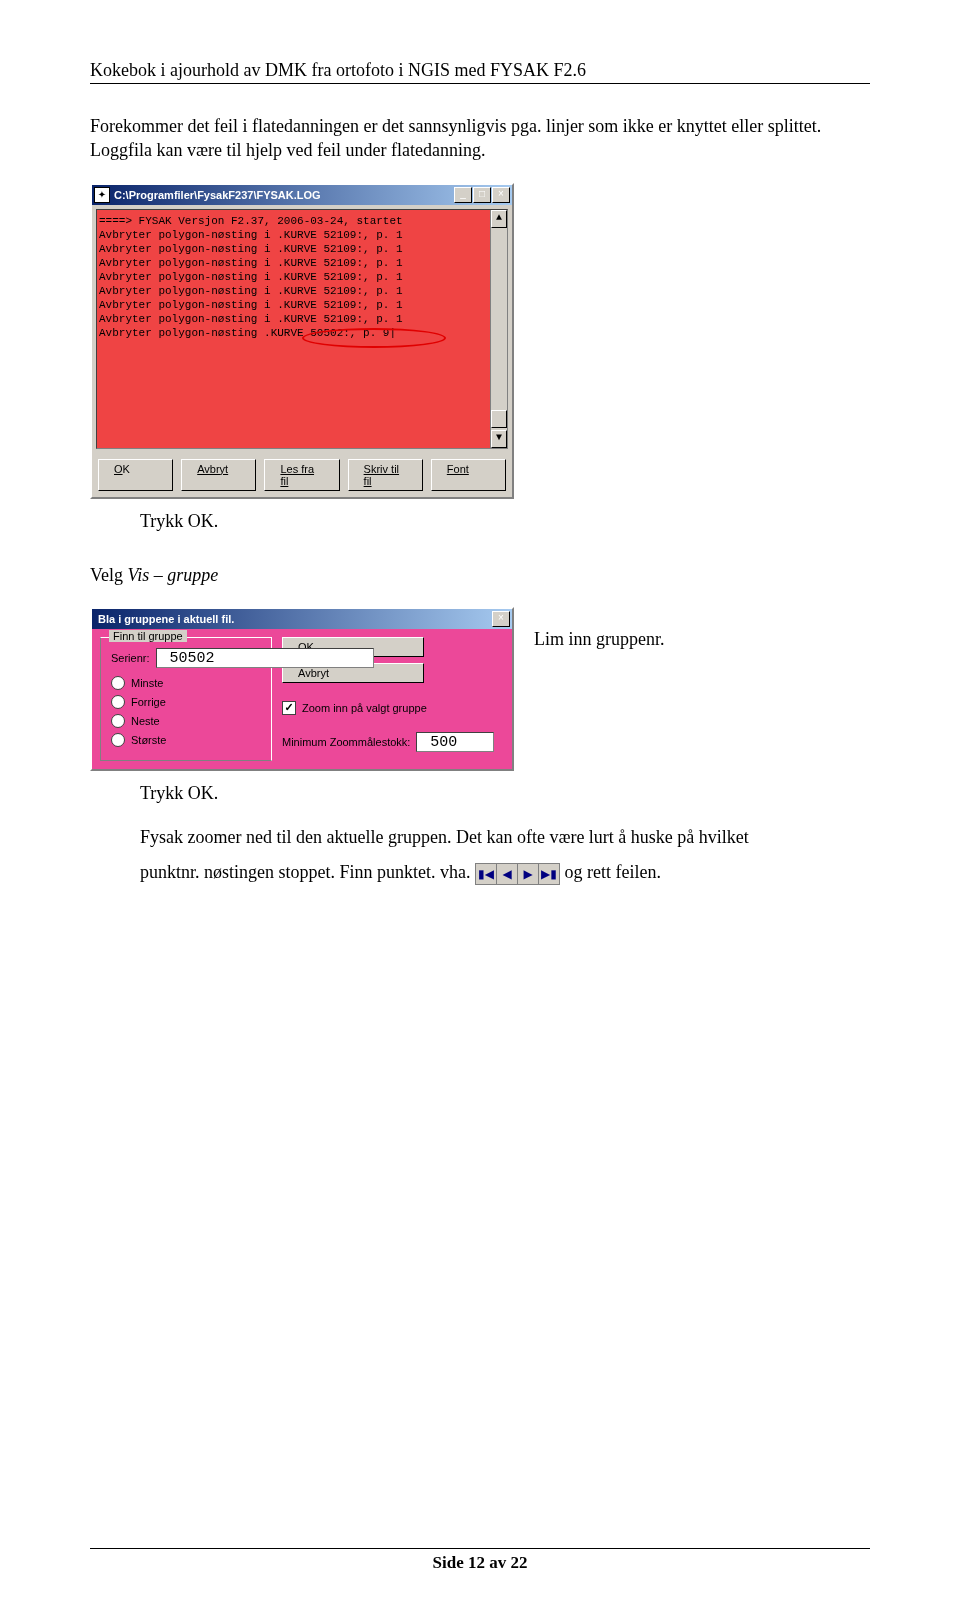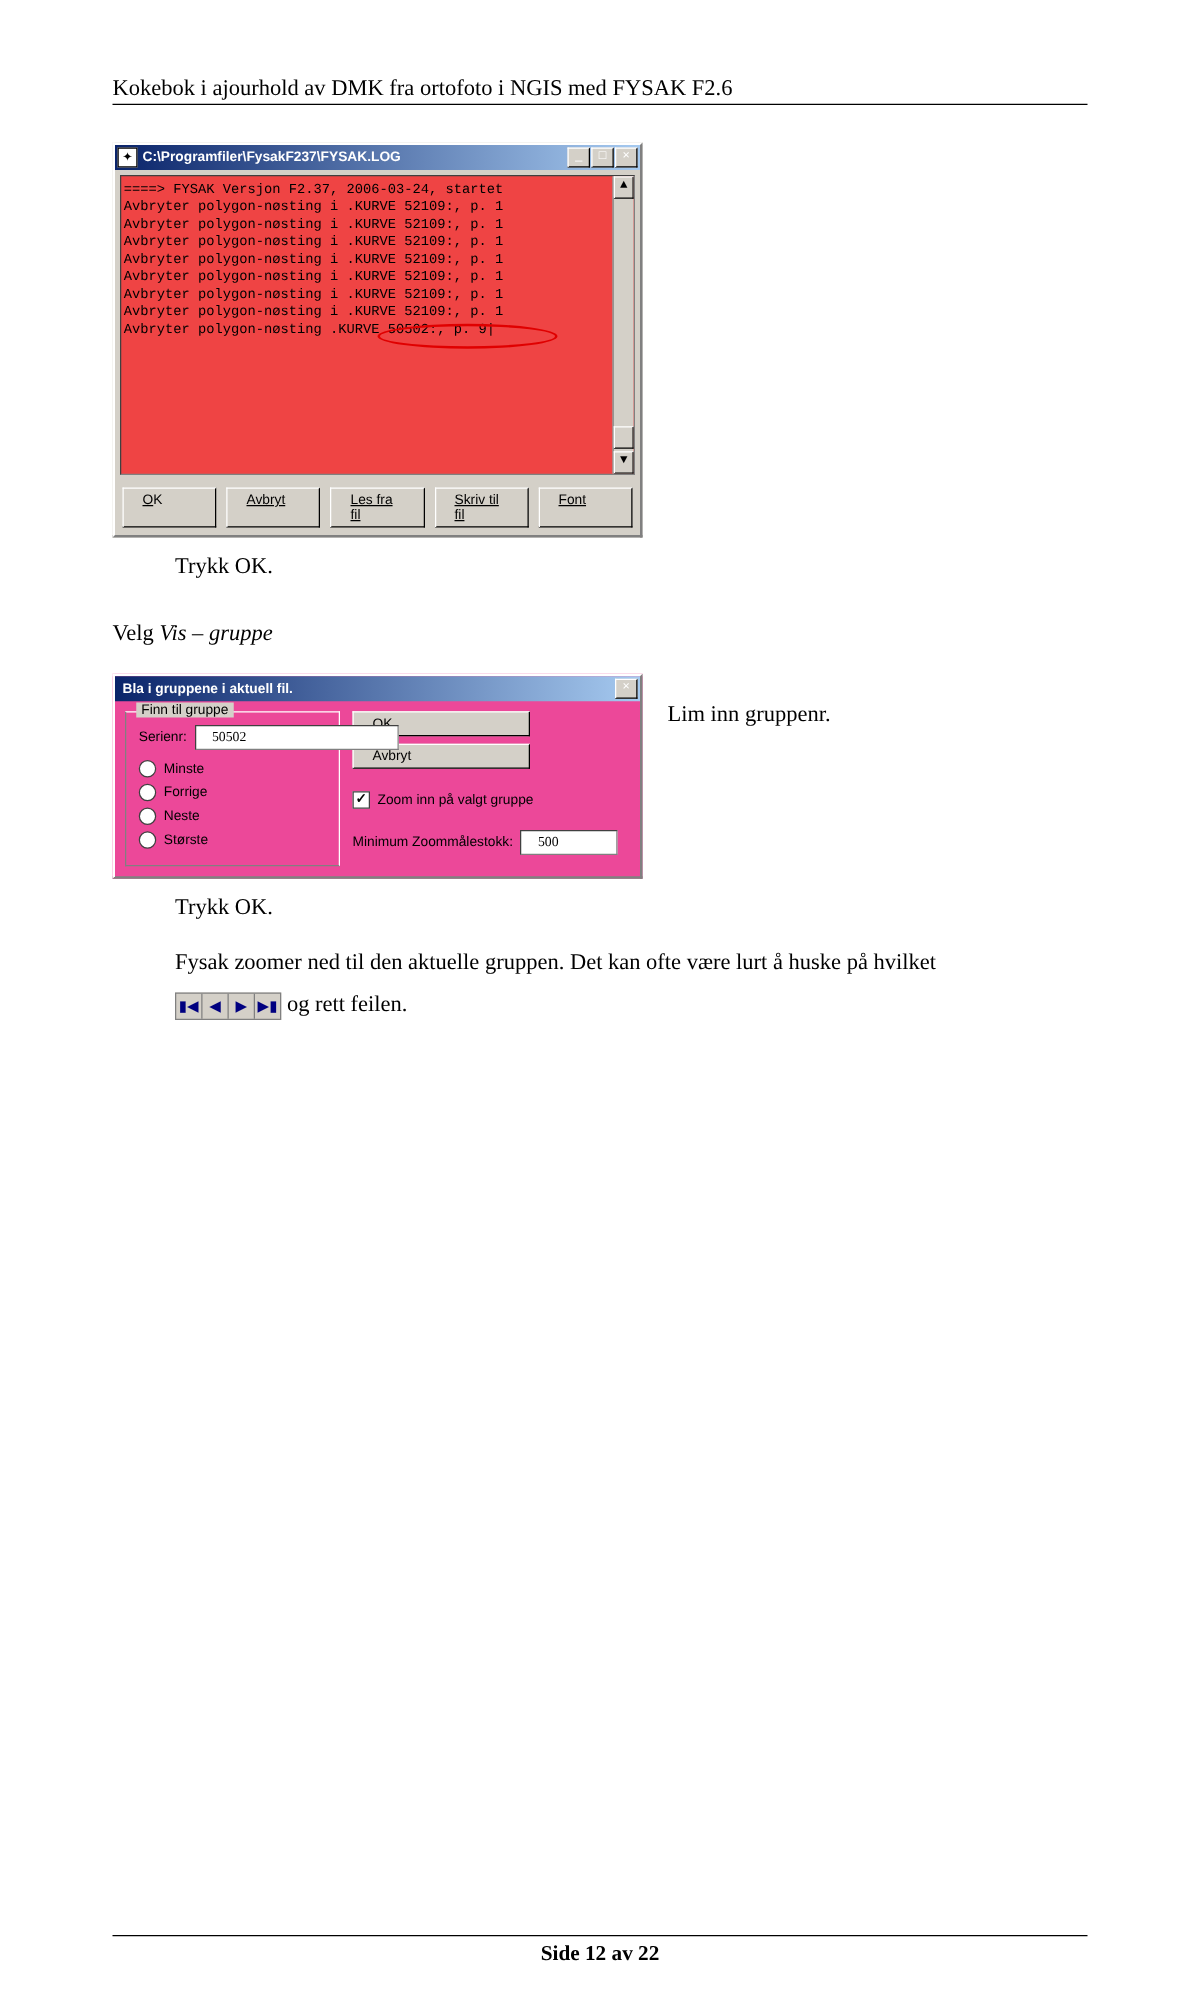--- a/index.html
+++ b/index.html
@@ -146,21 +146,21 @@
   }
   .field {
     display:flex; align-items:center; gap:6px; margin-bottom:8px;
     font-size:11px;
   }
   .textinput {
     background:#fff;
     border:1px solid #808080;
     border-top-color:#404040; border-left-color:#404040;
     height:18px; padding:0 13px;
-    font-family: Liberation Serif, serif; font-size:11px;
+    font-family: Liberation Mono, monospace; font-size:15px;
     flex:1;
   }
   .radio, .check {
     display:flex; align-items:center; gap:6px;
     font-size:11px; margin: 5px 0;
   }
   .radio .r {
     width:12px; height:12px; border:1px solid #404040; border-radius:50%;
     background:#fff;
   }
@@ -203,20 +203,21 @@
 </style>
 </head>
 <body>
 
 <div class="page">
 
   <div class="header-line">
     <span class="header-text">Kokebok i ajourhold av DMK fra ortofoto i NGIS med FYSAK F2.6</span>
   </div>
 
+  <p class="para">Forekommer det feil i flatedanningen er det sannsynligvis pga. linjer som ikke er knyttet eller splittet. Loggfila kan være til hjelp ved feil under flatedanning.</p>
 
 
   <div class="row">
 
     <div class="win">
       <div class="titlebar">
         <span class="ticon">✦</span>
         <span class="ttext">C:\Programfiler\FysakF237\FYSAK.LOG</span>
         <div class="winbtns">
           <div class="winbtn">_</div>
@@ -310,20 +311,21 @@
     <div style="flex:1;">
       <p class="para" style="margin-top:20px;">Lim inn gruppenr.</p>
     </div>
   </div>
 
   <p class="para indent1">Trykk OK.</p>
 
   <p class="para indent1">Fysak zoomer ned til den aktuelle gruppen. Det kan ofte være lurt å huske på hvilket</p>
 
   <p class="para indent1" style="margin-top:-10px;">
+    <span>punktnr. nøstingen stoppet. Finn punktet. vha. </span>
     <span class="navicons">
       <span>▮◀</span>
       <span>◀</span>
       <span>▶</span>
       <span>▶▮</span>
     </span>
     <span> og rett feilen.</span>
   </p>
 
   <div class="footer">

